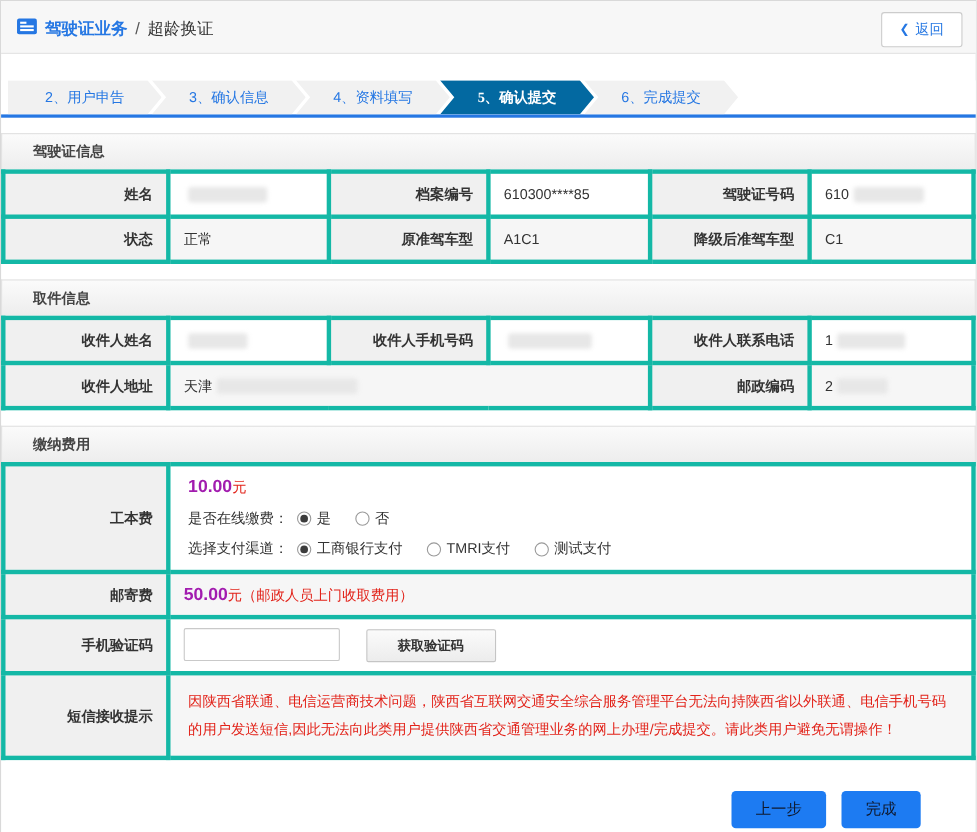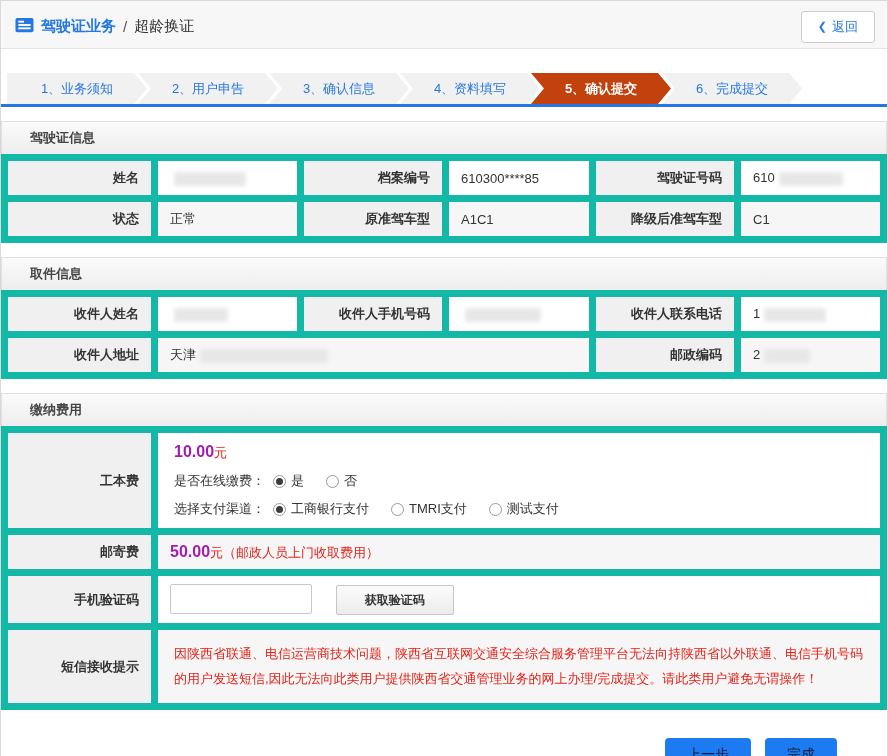--- a/index.html
+++ b/index.html
@@ -58,35 +58,35 @@
     font-size: 13px;
     color: #2577e3;
     background: #f1f1f1;
     clip-path: polygon(0 0, calc(100% - 13px) 0, 100% 50%, calc(100% - 13px) 100%, 0 100%, 13px 50%);
     cursor: pointer;
   }
   .step:first-child {
     clip-path: polygon(0 0, calc(100% - 13px) 0, 100% 50%, calc(100% - 13px) 100%, 0 100%);
   }
   .step + .step { margin-left: -9px; }
-  .step.active { background: #c2410c; color: #fff; font-weight: bold; }
+  .step.active { background: #0369a1; color: #fff; font-weight: bold; font-family: Liberation Serif, serif; }
   
   .section { margin-top: 14px; }
   .sec-title {
     border: 1px solid #e0e0e0;
     border-bottom: none;
     background: linear-gradient(#fbfbfb, #ededed);
     padding: 7px 28px;
     font-size: 13px;
     font-weight: bold;
     color: #444;
   }
   table { width: 100%; border-collapse: collapse; table-layout: fixed; }
   td {
-    border: 7px solid #14b8a6;
+    border: 4px solid #14b8a6;
     height: 41px;
     font-size: 13px;
     color: #333;
     vertical-align: middle;
   }
   td.lbl {
     background: #f0f0f0;
     text-align: right;
     font-weight: bold;
     padding-right: 12px;
@@ -190,21 +190,20 @@
       <span class="sep">/</span>
       <span class="page-title">超龄换证</span>
     </div>
     <button class="back-btn">
       <span class="chev">❮</span>
       <span>返回</span>
     </button>
   </div>
 
   <div class="steps">
-    <div class="step">1、业务须知</div>
     <div class="step">2、用户申告</div>
     <div class="step">3、确认信息</div>
     <div class="step">4、资料填写</div>
     <div class="step active">5、确认提交</div>
     <div class="step">6、完成提交</div>
   </div>
 
   <div class="section">
     <div class="sec-title">驾驶证信息</div>
     <table>

